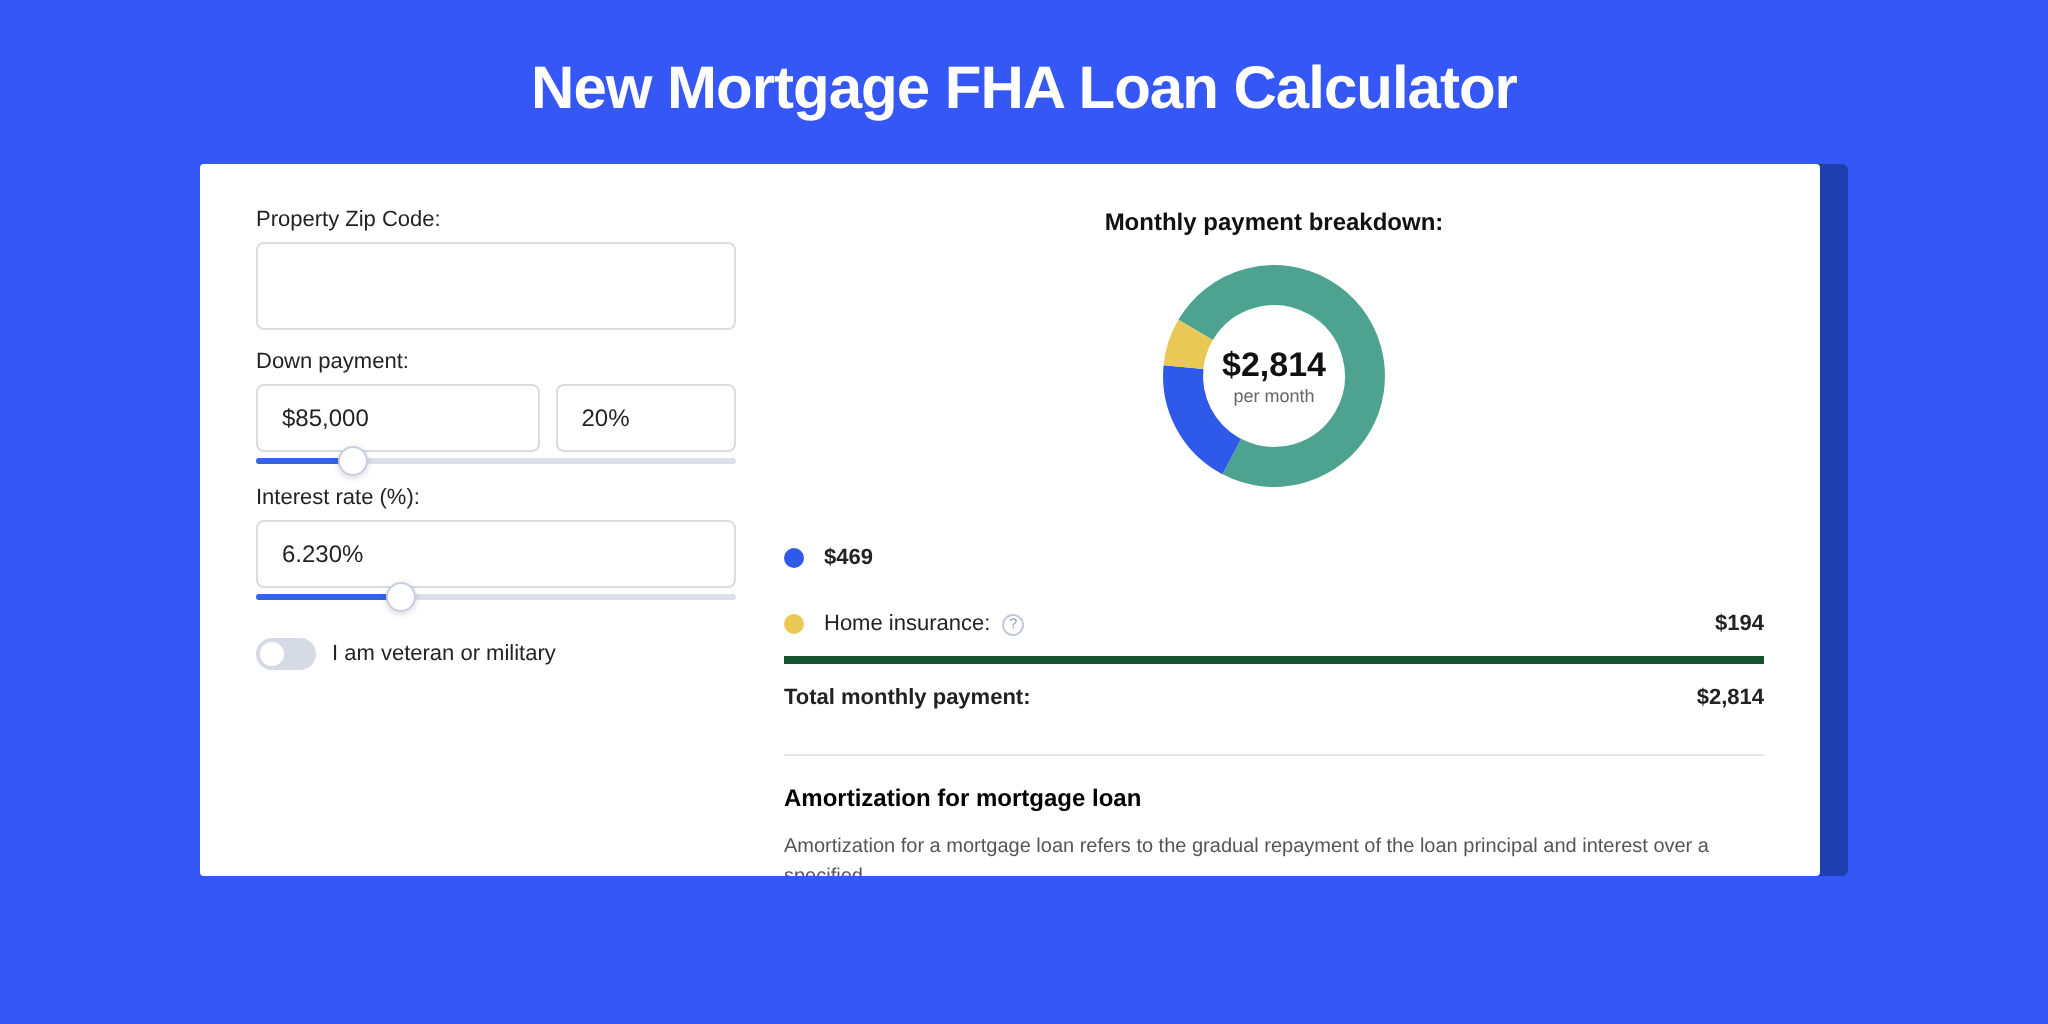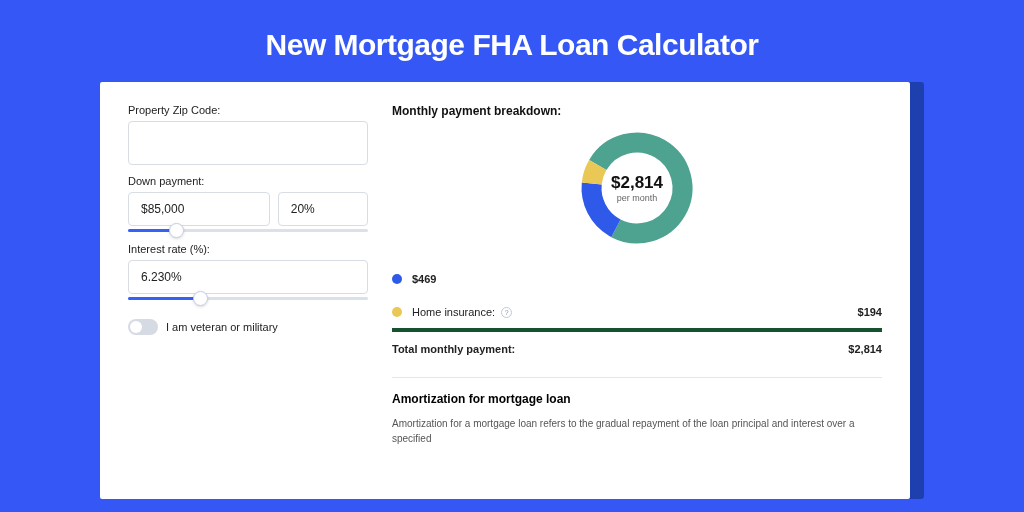--- a/index.html
+++ b/index.html
@@ -23,21 +23,21 @@
     margin: 0 100px;
     padding: 0 14px 0 0;
     border-radius: 3px;
   }
   .card {
     background: #fff;
     border-radius: 2px;
     display: flex;
     padding: 22px 28px;
     gap: 24px;
-    height: 417px;
+    height: 356px;
     overflow: hidden;
   }
   .left {
     flex: 0 0 240px;
     display: flex;
     flex-direction: column;
     gap: 10px;
   }
   .label {
     font-size: 11px;
@@ -103,20 +103,21 @@
     background:#fff;
   }
   .toggle-label { font-size:11px; color:#222;}
   .right {
     flex:1;
     background:#fff;
   }
   .section-title {
     font-size:12px; font-weight:700; color:#111;
     margin-bottom:10px;
+    text-align:center;
   }
   .chart-wrap { text-align:center; margin:6px 0 14px 0;}
   .donut {
     width:120px; height:120px; margin:0 auto;
     position:relative;
   }
   .donut-center {
     position:absolute; inset:0; display:flex;
     flex-direction:column; align-items:center; justify-content:center;
     pointer-events:none;

